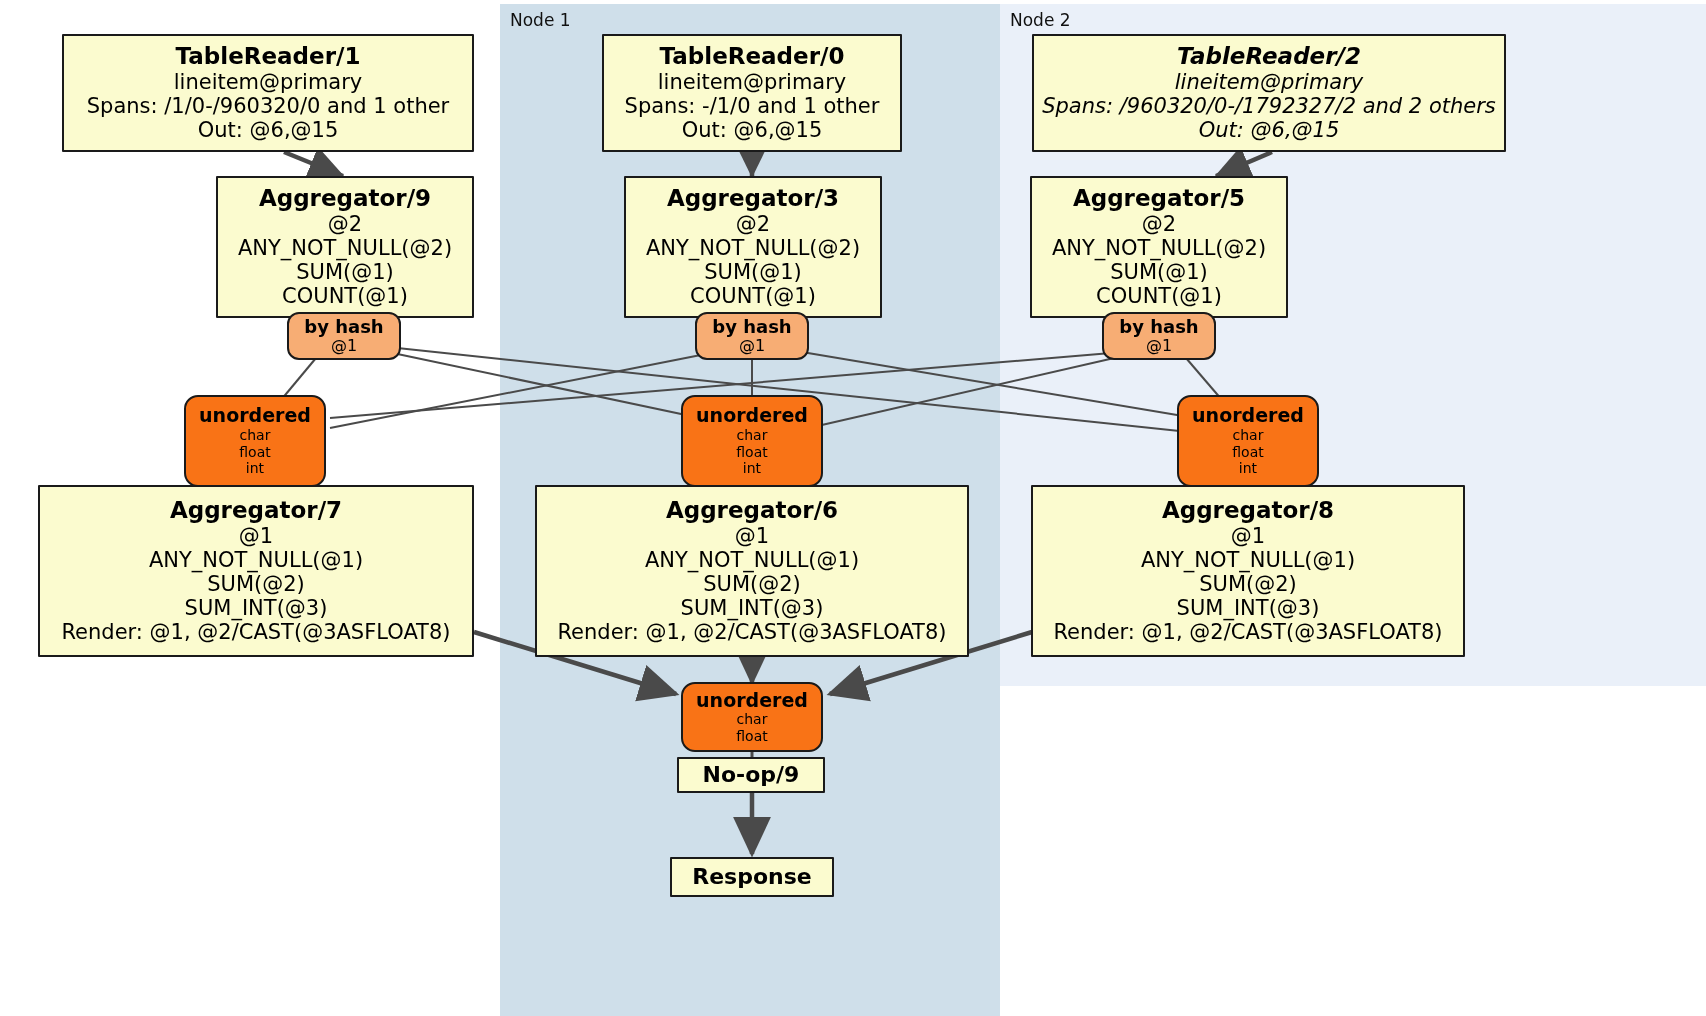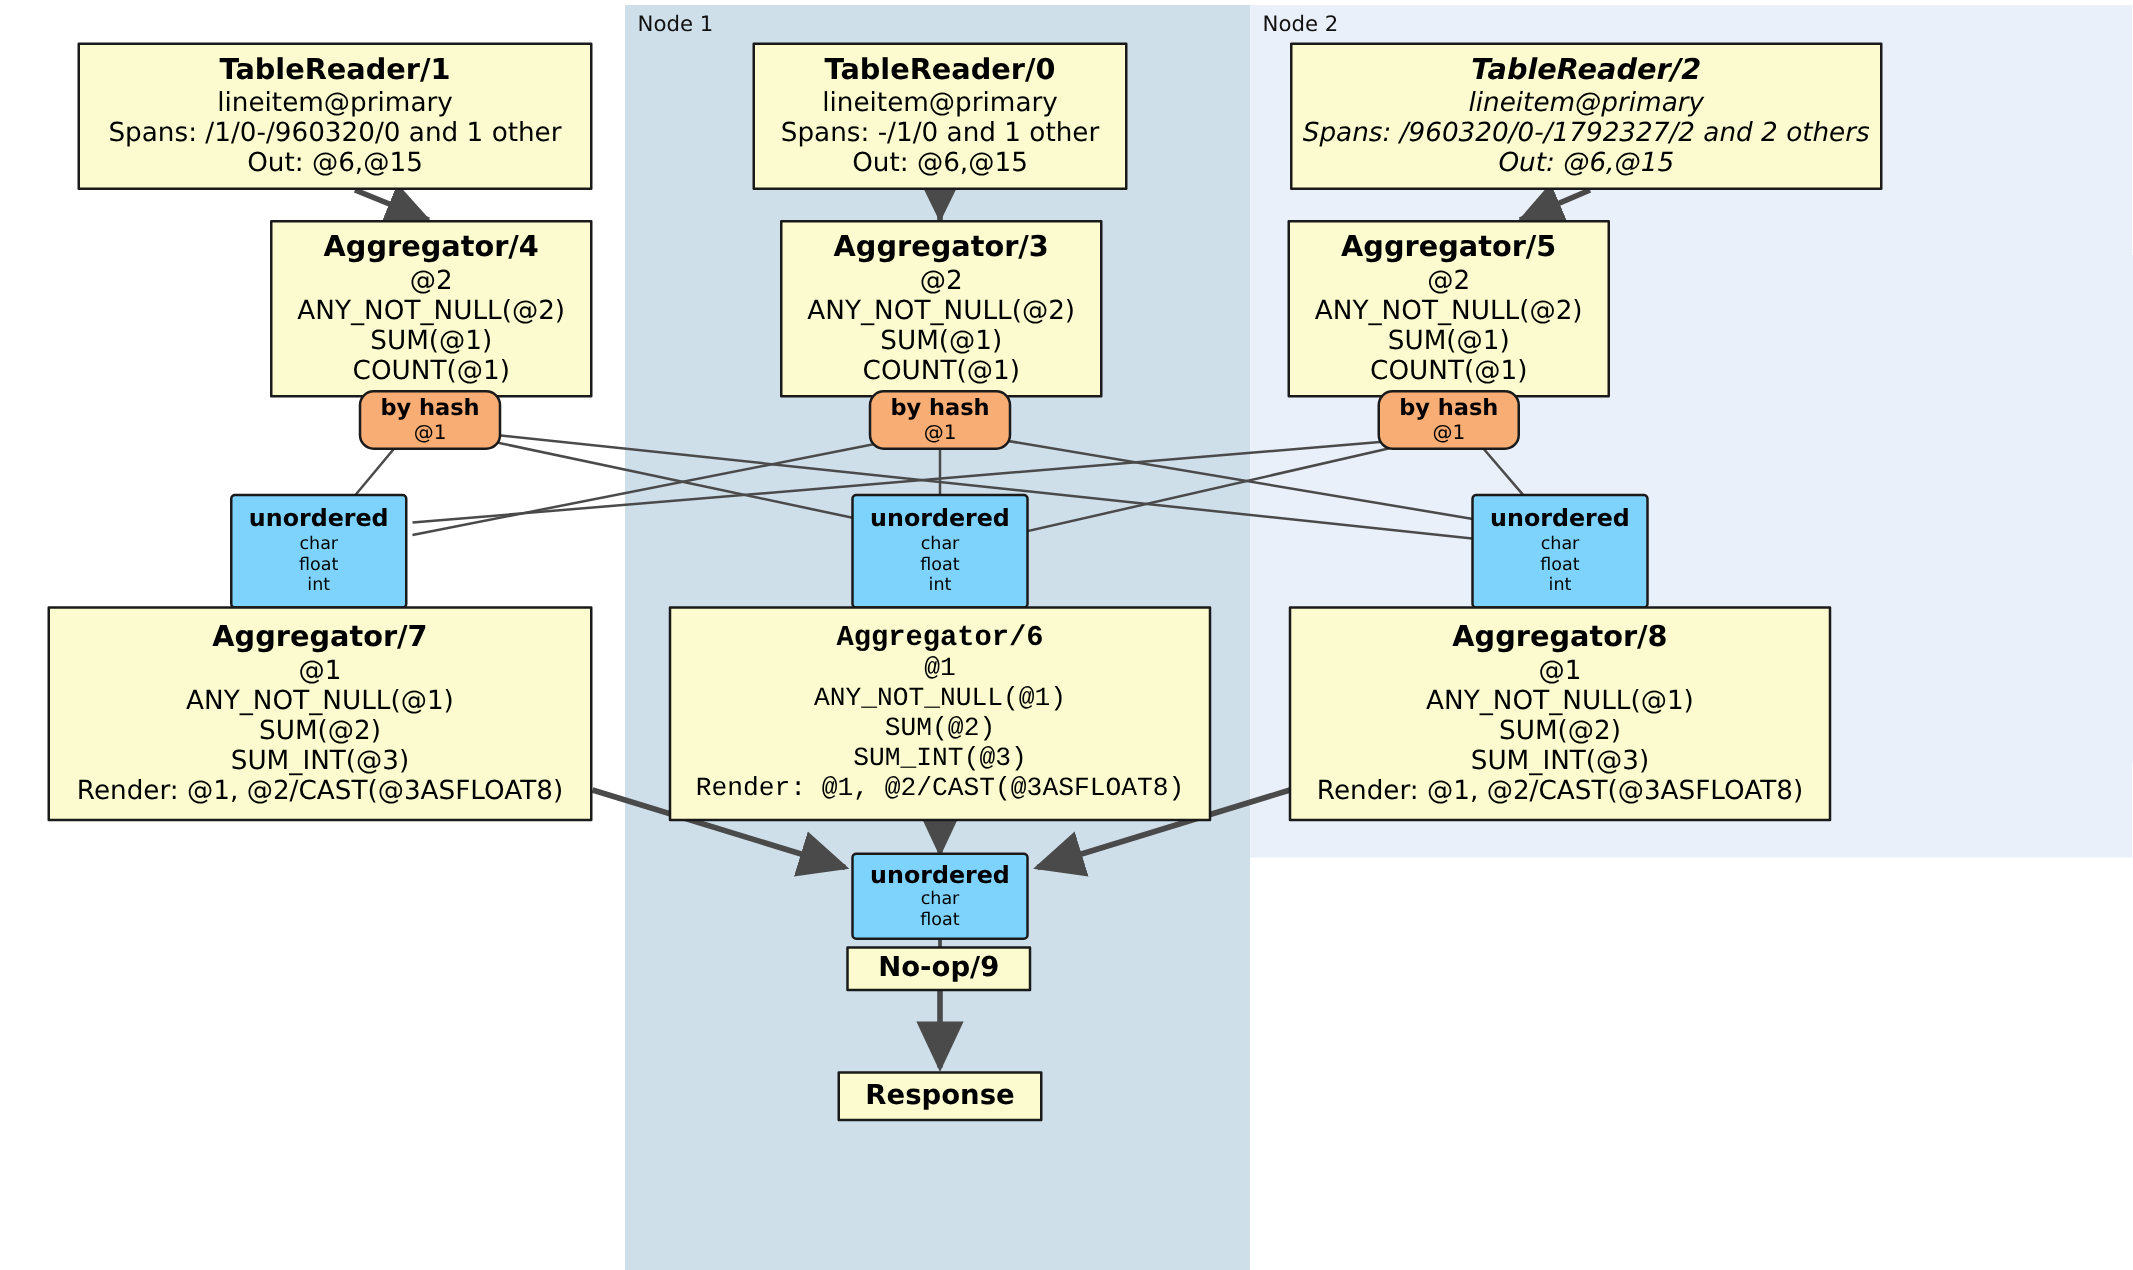--- a/index.html
+++ b/index.html
@@ -15,21 +15,21 @@
        align-items:center;justify-content:center;text-align:center;}
 
   .proc{background:#fbfbcf;border:2px solid #1a1a1a;border-radius:1px;}
   .proc .ttl{font-weight:bold;font-size:23px;color:#000;line-height:1.12;}
   .proc .ln{font-size:21px;color:#000;line-height:1.15;white-space:nowrap;}
 
   .hash{background:#f7ad74;border:2px solid #1a1a1a;border-radius:12px;text-align:right;}
   .hash .ttl{font-weight:bold;font-size:18px;color:#000;line-height:1.1;}
   .hash .ln{font-size:16px;color:#000;line-height:1.1;}
 
-  .sync{background:#7dd3fc;border:2px solid #1a1a1a;border-radius:4px;}
+  .sync{background:#f97316;border:2px solid #1a1a1a;border-radius:14px;}
   .sync .ttl{font-weight:bold;font-size:19px;color:#000;line-height:1.15;}
   .sync .ln{font-size:14px;color:#000;line-height:1.18;}
 
   .small .ttl{font-size:22px;}
   .clip{overflow:hidden;}
 </style>
 </head>
 <body>
 
 <div id="stage">
@@ -90,21 +90,21 @@
   </svg>
 
   <div class="box proc" style="left:62px;top:34px;width:412px;height:118px;">
     <div class="ttl">TableReader/1</div>
     <div class="ln">lineitem@primary</div>
     <div class="ln">Spans: /1/0-/960320/0 and 1 other</div>
     <div class="ln">Out: @6,@15</div>
   </div>
 
   <div class="box proc" style="left:216px;top:176px;width:258px;height:142px;">
-    <div class="ttl">Aggregator/4</div>
+    <div class="ttl">Aggregator/9</div>
     <div class="ln">@2</div>
     <div class="ln">ANY_NOT_NULL(@2)</div>
     <div class="ln">SUM(@1)</div>
     <div class="ln">COUNT(@1)</div>
   </div>
 
   <div class="box hash" style="left:287px;top:312px;width:114px;height:48px;">
     <div class="ttl">by hash</div>
     <div class="ln">@1</div>
   </div>
@@ -145,21 +145,21 @@
     <div class="ln">@1</div>
   </div>
 
   <div class="box sync" style="left:681px;top:395px;width:142px;height:92px;">
     <div class="ttl">unordered</div>
     <div class="ln">char</div>
     <div class="ln">float</div>
     <div class="ln">int</div>
   </div>
 
-  <div class="box proc" style="left:535px;top:485px;width:434px;height:172px;font-family:Liberation Mono, monospace;">
+  <div class="box proc" style="left:535px;top:485px;width:434px;height:172px;">
     <div class="ttl">Aggregator/6</div>
     <div class="ln">@1</div>
     <div class="ln">ANY_NOT_NULL(@1)</div>
     <div class="ln">SUM(@2)</div>
     <div class="ln">SUM_INT(@3)</div>
     <div class="ln">Render: @1, @2/CAST(@3ASFLOAT8)</div>
   </div>
 
   <div class="box sync" style="left:681px;top:682px;width:142px;height:70px;">
     <div class="ttl">unordered</div>

